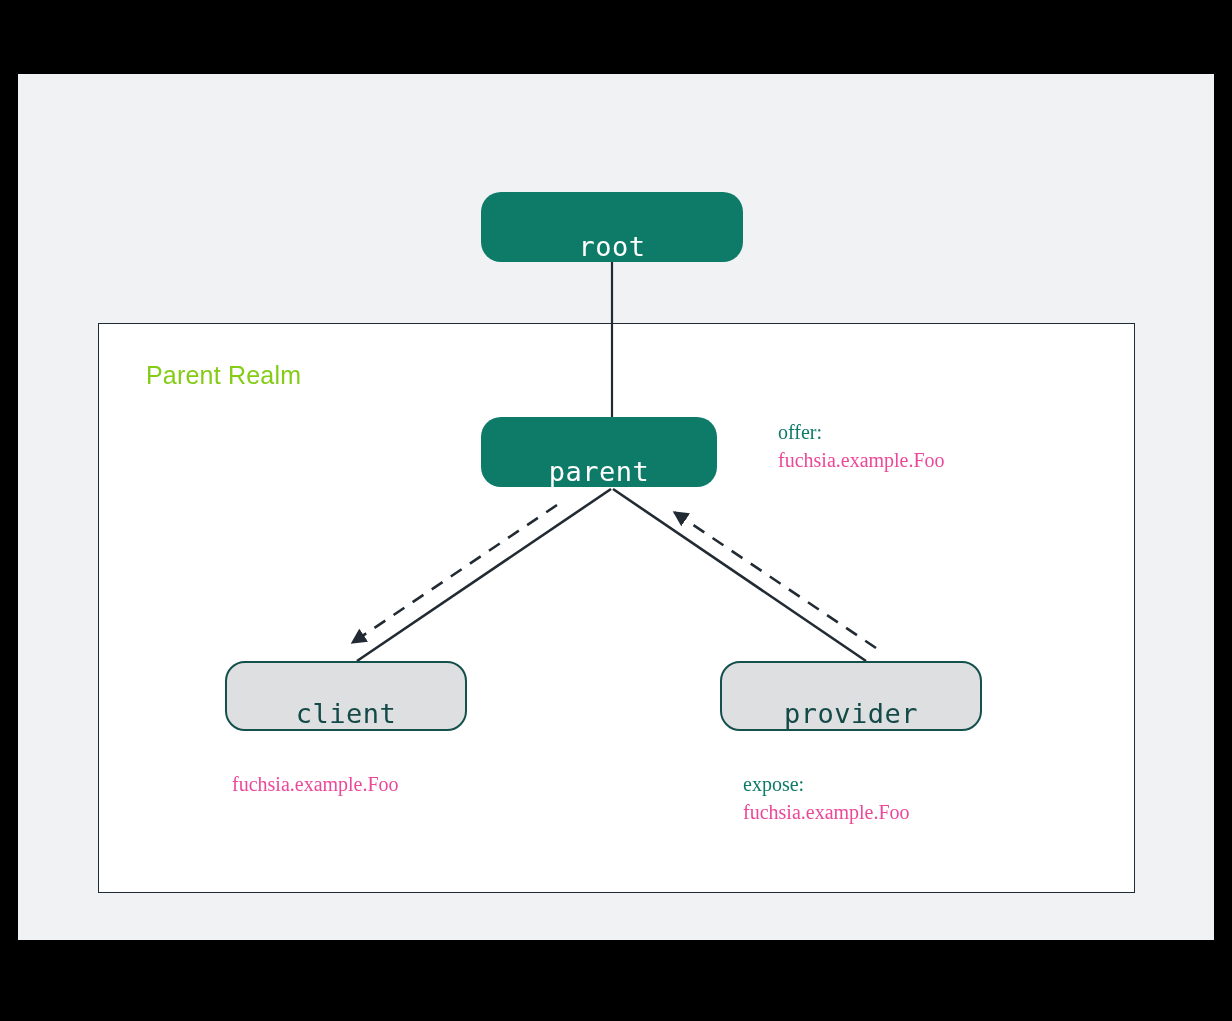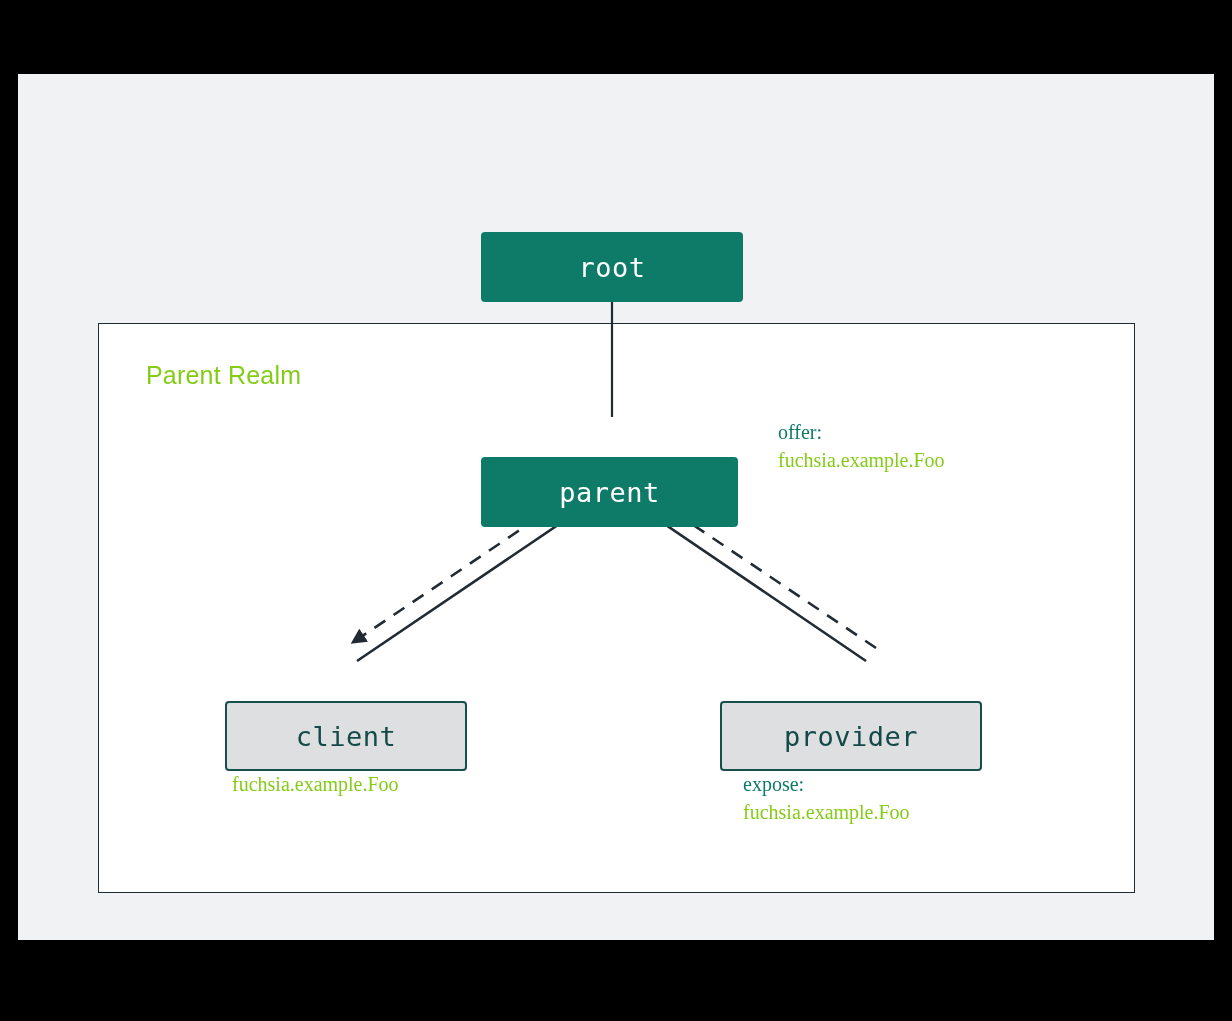--- a/index.html
+++ b/index.html
@@ -56,54 +56,53 @@
     width: 1232px;
     height: 1021px;
     pointer-events: none;
   }
 
   
   .node {
     position: absolute;
     box-sizing: border-box;
     display: flex;
-    align-items: center;
+    align-items: flex-end;
     justify-content: center;
-    border-radius: 4px;
+    border-radius: 20px;
     font-family: "DejaVu Sans Mono", "Liberation Mono", monospace;
     font-size: 27px;
     letter-spacing: 0.5px;
-    margin-top: 40px;
   }
   .node.filled {
     background: #0E7B69;
     color: #FFFFFF;
     border: none;
   }
   .node.outlined {
     background: #DEDFE1;
     color: #134A47;
     border: 2px solid #14504C;
   }
 
   #node-root     { left: 481px; top: 192px; width: 262px; height: 70px; }
-  #node-parent   { left: 481px; top: 417px; width: 257px; height: 70px; }
+  #node-parent   { left: 481px; top: 417px; width: 236px; height: 70px; }
   #node-client   { left: 225px; top: 661px; width: 242px; height: 70px; }
   #node-provider { left: 720px; top: 661px; width: 262px; height: 70px; }
 
   
   .cap {
     position: absolute;
     font-family: Liberation Serif, serif;
     font-size: 20px;
     line-height: 28px;
     white-space: nowrap;
   }
   .cap .kind  { color: #0E7B69; display: block; }
-  .cap .proto { color: #84cc16; display: block; }
+  .cap .proto { color: #ec4899; display: block; }
 
   #cap-offer   { left: 778px; top: 418px; }
   #cap-use     { left: 232px; top: 770px; }
   #cap-expose  { left: 743px; top: 770px; }
 </style>
 </head>
 <body>
 
 <div id="canvas">
 </div>

